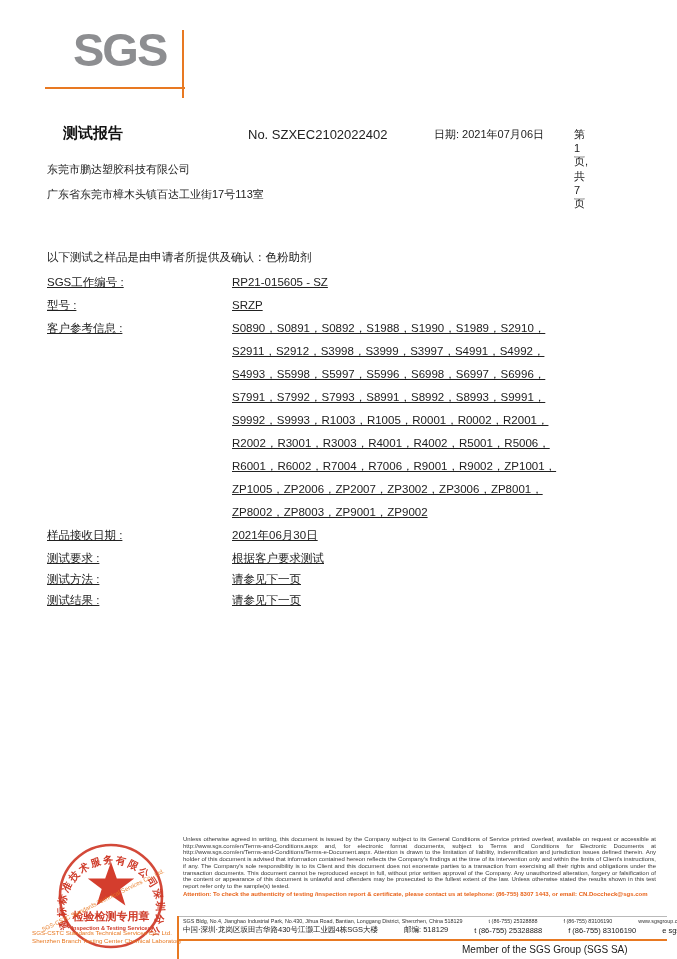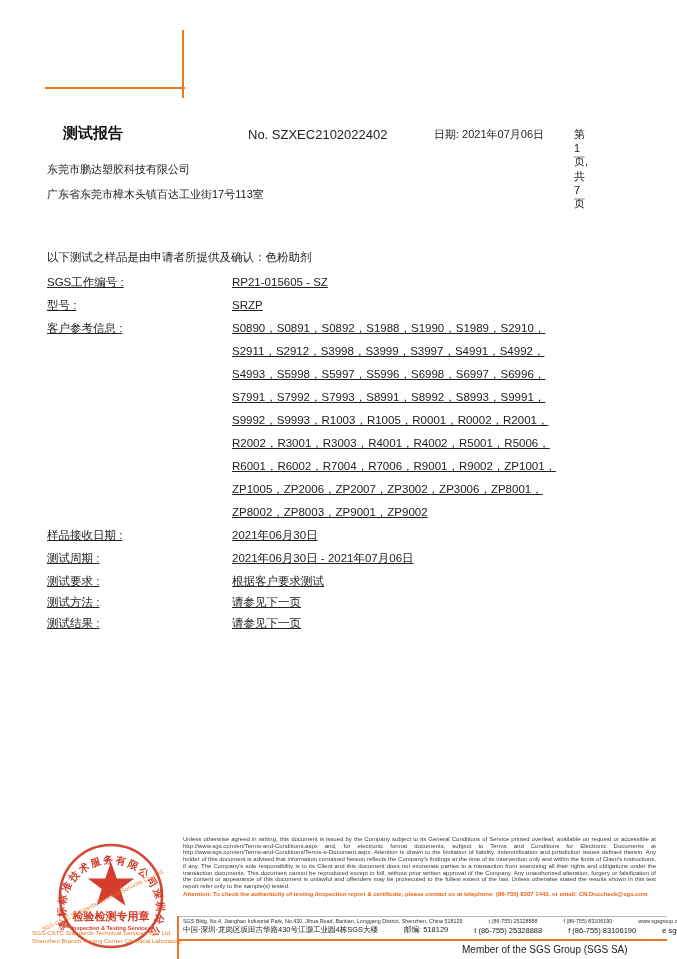--- a/index.html
+++ b/index.html
@@ -56,20 +56,21 @@
   .member-line{position:absolute;left:462px;top:944px;font-size:10px;color:#222;}
 </style>
 </head>
 <body>
 
 <div class="page">
 
   <div class="logo-wrap">
     <div class="logo-hline"></div>
     <div class="logo-vline"></div>
+    <div class="logo-text">SGS</div>
   </div>
 
   <div class="header-row">
     <span class="report-title">测试报告</span>
     <span class="report-no">No. SZXEC2102022402</span>
     <span class="report-date">日期: 2021年07月06日</span>
     <span class="report-page">第1页,共7页</span>
   </div>
 
   <div class="applicant">
@@ -98,24 +99,20 @@
         <div class="ref-line">S9992，S9993，R1003，R1005，R0001，R0002，R2001，</div>
         <div class="ref-line">R2002，R3001，R3003，R4001，R4002，R5001，R5006，</div>
         <div class="ref-line">R6001，R6002，R7004，R7006，R9001，R9002，ZP1001，</div>
         <div class="ref-line">ZP1005，ZP2006，ZP2007，ZP3002，ZP3006，ZP8001，</div>
         <div class="ref-line" style="margin-bottom:0">ZP8002，ZP8003，ZP9001，ZP9002</div>
       </div>
     </div>
     <div class="row">
       <div class="lbl">样品接收日期 :</div>
       <div class="val">2021年06月30日</div>
-    </div>
-    <div class="row">
-      <div class="lbl">测试周期 :</div>
-      <div class="val">2021年06月30日 - 2021年07月06日</div>
     </div>
     <div class="row tight">
       <div class="lbl">测试要求 :</div>
       <div class="val">根据客户要求测试</div>
     </div>
     <div class="row tight">
       <div class="lbl">测试方法 :</div>
       <div class="val">请参见下一页</div>
     </div>
     <div class="row">

